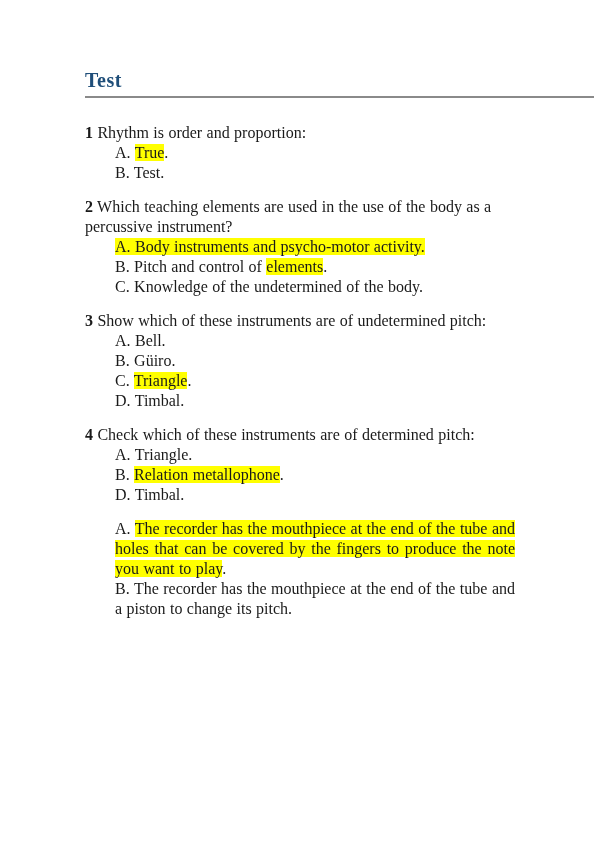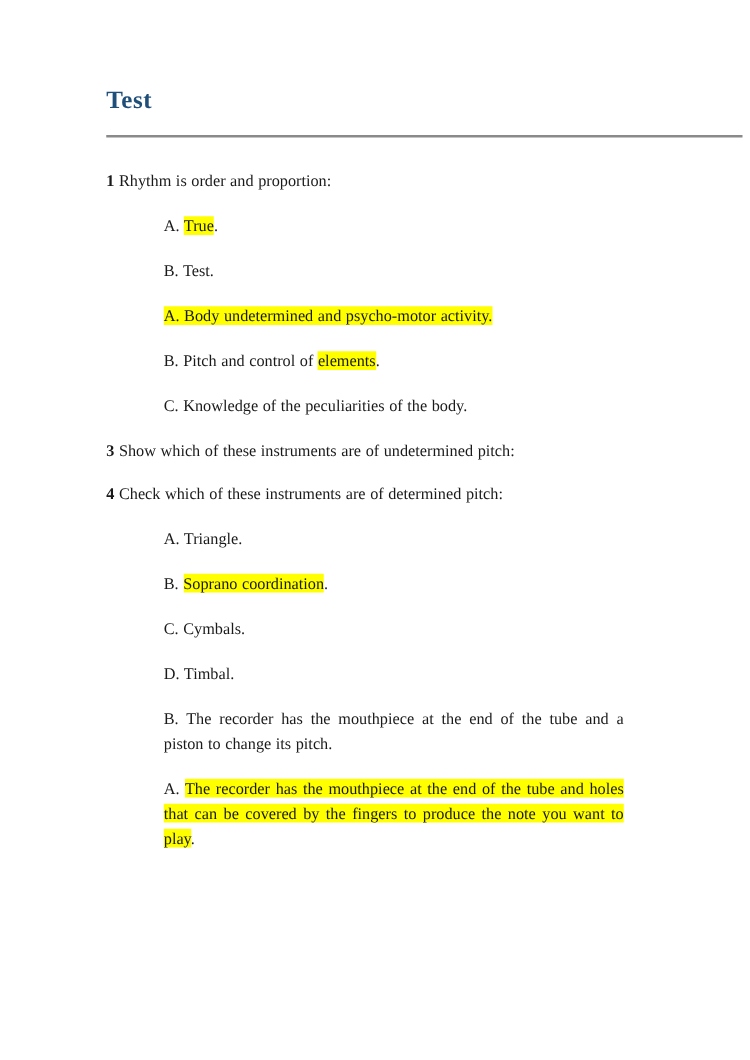--- a/index.html
+++ b/index.html
@@ -17,51 +17,51 @@
     overflow: hidden;
   }
   .content {
     position: absolute;
     left: 85px;
     top: 69px;
   }
   .title-block {
     width: 509px;
     border-bottom: 2px solid var(--rule-color, #8a8a8a);
-    padding-bottom: 17px;
+    padding-bottom: 5px;
     margin-bottom: 25px;
   }
   .doc-title {
     font-size: 20px;
     line-height: 22px;
     letter-spacing: 0.5px;
     color: var(--title-color, #1f4e79);
     font-weight: bold;
   }
   .questions {
     width: 432px;
-    font-size: 13px;
+    font-size: 16px;
     line-height: 20px;
   }
   .question {
     margin: 0 0 14px 0;
   }
   .q-prompt {
     margin: 0;
     word-spacing: 0.4px;
   }
   .q-num {
     font-weight: bold;
   }
   .q-options {
     margin-left: 30px;
     width: 400px;
   }
   .q-option {
-    margin: 16px;
+    margin: 0;
     text-align: justify;
     word-spacing: 0.4px;
   }
   mark.hl {
     background: var(--hl-color, #ffff00);
     color: inherit;
     padding: 0;
   }
 </style>
 </head>
@@ -74,39 +74,45 @@
     </div>
     <div class="questions">
         <div class="question">
           <p class="q-prompt"><span class="q-num">1</span> Rhythm is order and proportion:</p>
           <div class="q-options">
             <p class="q-option">A. <mark class="hl">True</mark>.</p>
             <p class="q-option">B. Test.</p>
           </div>
         </div>
         <div class="question">
+          <p class="q-prompt"><span class="q-num">2</span> Which teaching elements are used in the use of the body as a percussive instrument?</p>
           <div class="q-options">
-            <p class="q-option"><mark class="hl">A. Body undetermined and psycho-motor activity.</mark></p>
+            <p class="q-option"><mark class="hl">A. Body instruments and psycho-motor activity.</mark></p>
             <p class="q-option">B. Pitch and control of <mark class="hl">elements</mark>.</p>
-            <p class="q-option">C. Knowledge of the peculiarities of the body.</p>
+            <p class="q-option">C. Knowledge of the undetermined of the body.</p>
           </div>
         </div>
         <div class="question">
           <p class="q-prompt"><span class="q-num">3</span> Show which of these instruments are of undetermined pitch:</p>
+          <div class="q-options">
+            <p class="q-option">A. Bell.</p>
+            <p class="q-option">B. Güiro.</p>
+            <p class="q-option">C. <mark class="hl">Triangle</mark>.</p>
+            <p class="q-option">D. Timbal.</p>
+          </div>
         </div>
         <div class="question">
           <p class="q-prompt"><span class="q-num">4</span> Check which of these instruments are of determined pitch:</p>
           <div class="q-options">
             <p class="q-option">A. Triangle.</p>
-            <p class="q-option">B. <mark class="hl">Soprano coordination</mark>.</p>
-            <p class="q-option">C. Cymbals.</p>
+            <p class="q-option">B. <mark class="hl">Relation metallophone</mark>.</p>
             <p class="q-option">D. Timbal.</p>
           </div>
         </div>
         <div class="question">
           <div class="q-options">
+            <p class="q-option">A. <mark class="hl">The recorder has the mouthpiece at the end of the tube and holes that can be covered by the fingers to produce the note you want to play</mark>.</p>
             <p class="q-option">B. The recorder has the mouthpiece at the end of the tube and a piston to change its pitch.</p>
-            <p class="q-option">A. <mark class="hl">The recorder has the mouthpiece at the end of the tube and holes that can be covered by the fingers to produce the note you want to play</mark>.</p>
           </div>
         </div>
       </div>
   </div>
 </div>
 
 </body></html>

